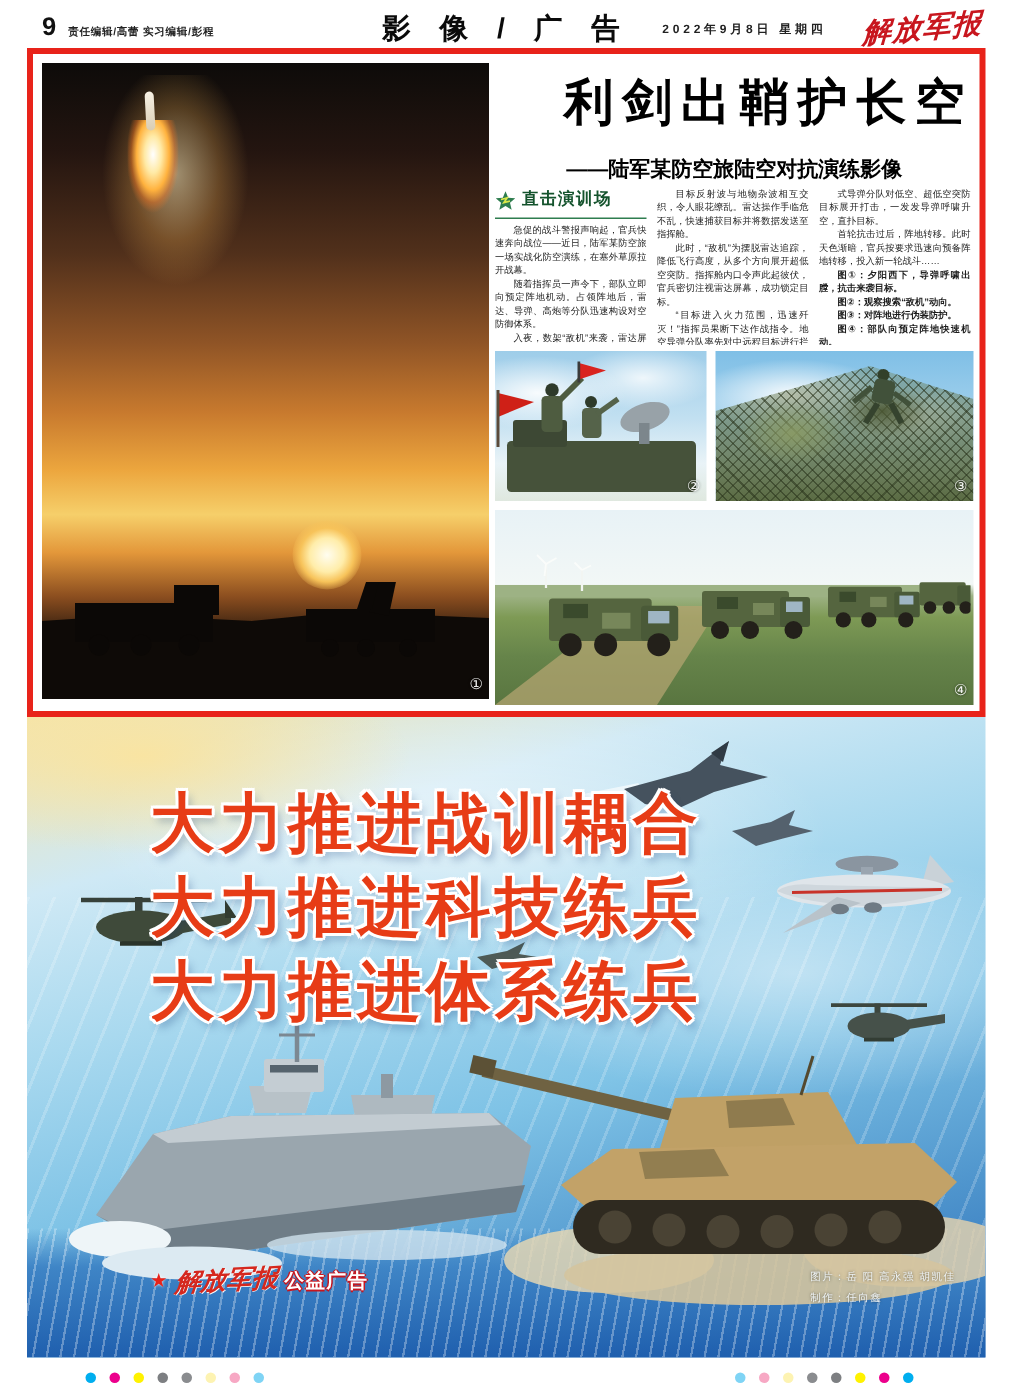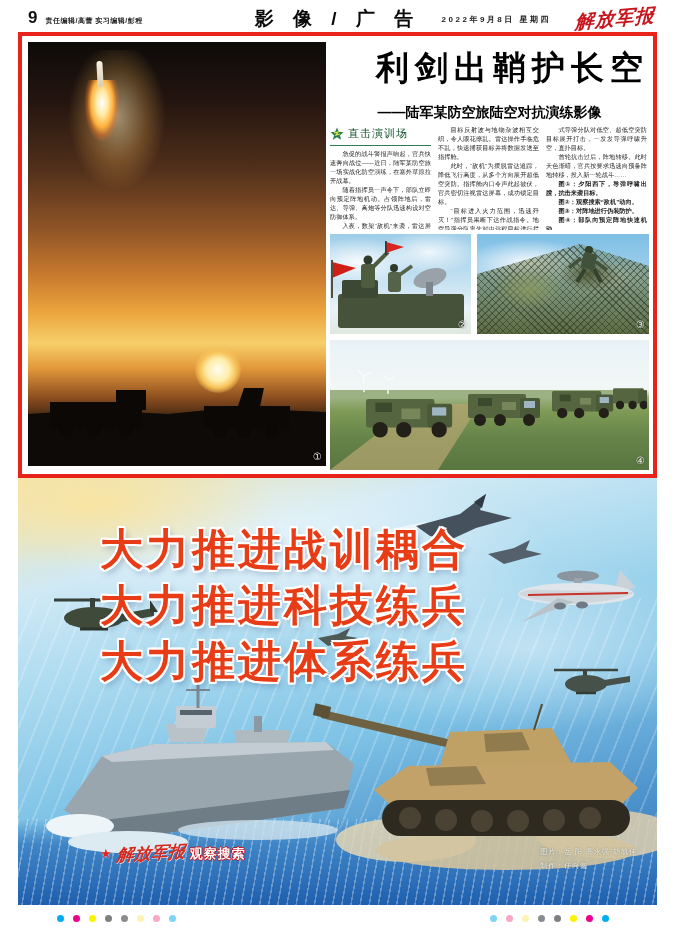--- a/index.html
+++ b/index.html
@@ -50,21 +50,21 @@
   .byline { position:absolute; left:0; top:72px; width:100%; text-align:center;
     font-size:7.5px; color:#333; font-style:italic; letter-spacing:1px; }
 
   .cols { position:absolute; left:0; top:86px; width:319px; height:104px;
     display:flex; gap:7px; overflow:hidden; }
   .col { width:101px; font-size:6.2px; line-height:1.45; color:#1c1c1c; text-align:justify; }
   .col p { text-indent:2em; }
   .cap { font-weight:bold; text-indent:1em; }
   .badge { display:flex; align-items:center; gap:4px; border-bottom:1.5px solid #2e7d4f;
     padding-bottom:3px; margin-bottom:4px; }
-  .badge-label { font-size:11px; font-weight:400; color:#14532d; letter-spacing:1px; }
+  .badge-label { font-size:11px; font-weight:700; color:#14532d; letter-spacing:1px; }
 
   .photo-row { position:absolute; left:0; top:194px; width:319px; height:100px; display:flex; gap:6px; }
   
   .photo2 { position:relative; width:141px; height:100px;
     background:
       radial-gradient(60% 35% at 20% 28%,rgba(255,255,255,.9) 0%,transparent 70%),
       radial-gradient(50% 30% at 70% 18%,rgba(255,255,255,.8) 0%,transparent 70%),
       linear-gradient(180deg,#9ecde9 0%,#c2e0f1 45%,#e9f3f7 75%,#dfe8df 100%); }
   
   .photo3 { position:relative; width:172px; height:100px;
@@ -385,21 +385,21 @@
 
     <div class="slogans">
       <div class="slogan">大力推进战训耦合</div>
       <div class="slogan">大力推进科技练兵</div>
       <div class="slogan">大力推进体系练兵</div>
     </div>
 
     <div class="brand">
       <span class="brand-star">★</span>
       <span class="brand-name">解放军报</span>
-      <span class="brand-suffix">观察搜索</span>
+      <span class="brand-suffix">公益广告</span>
     </div>
 
     <div class="credits">
       <div>图片：岳 阳  高永强  胡凯佳</div>
       <div>制作：任向鑫</div>
     </div>
   </div>
 
   <div class="dots dots-left">
       <span class="dot" style="background: rgb(0, 174, 239);"></span>

